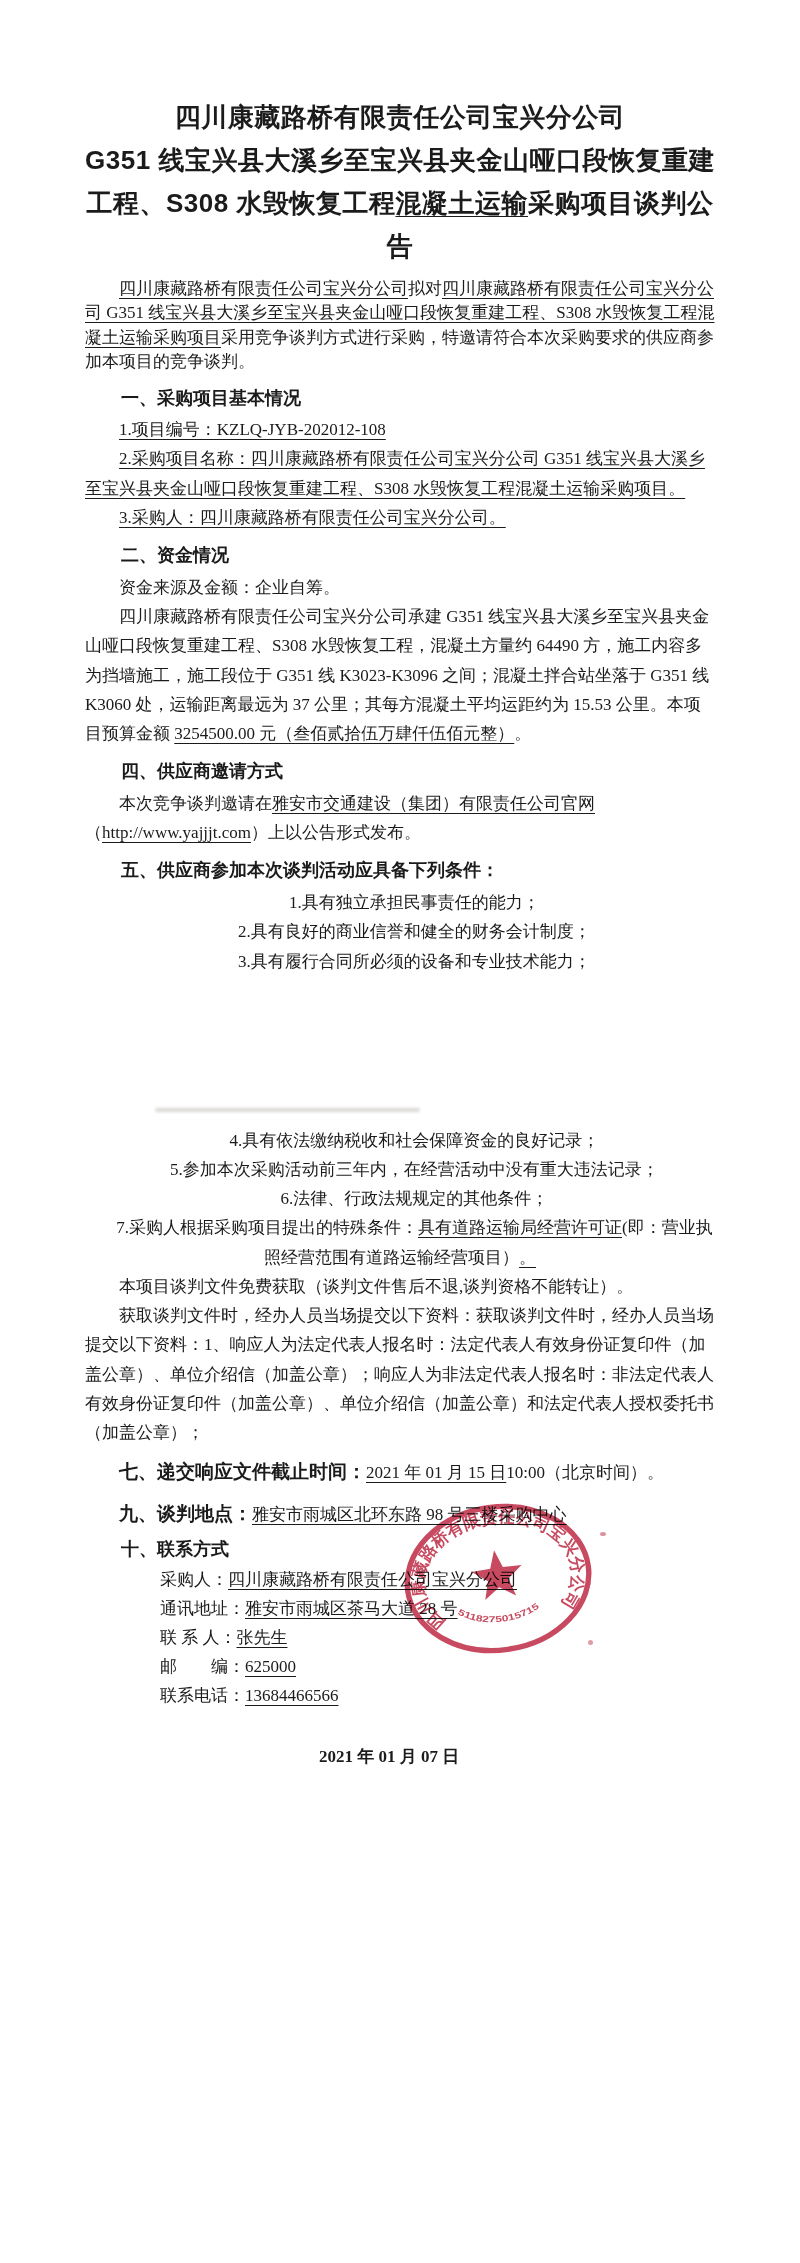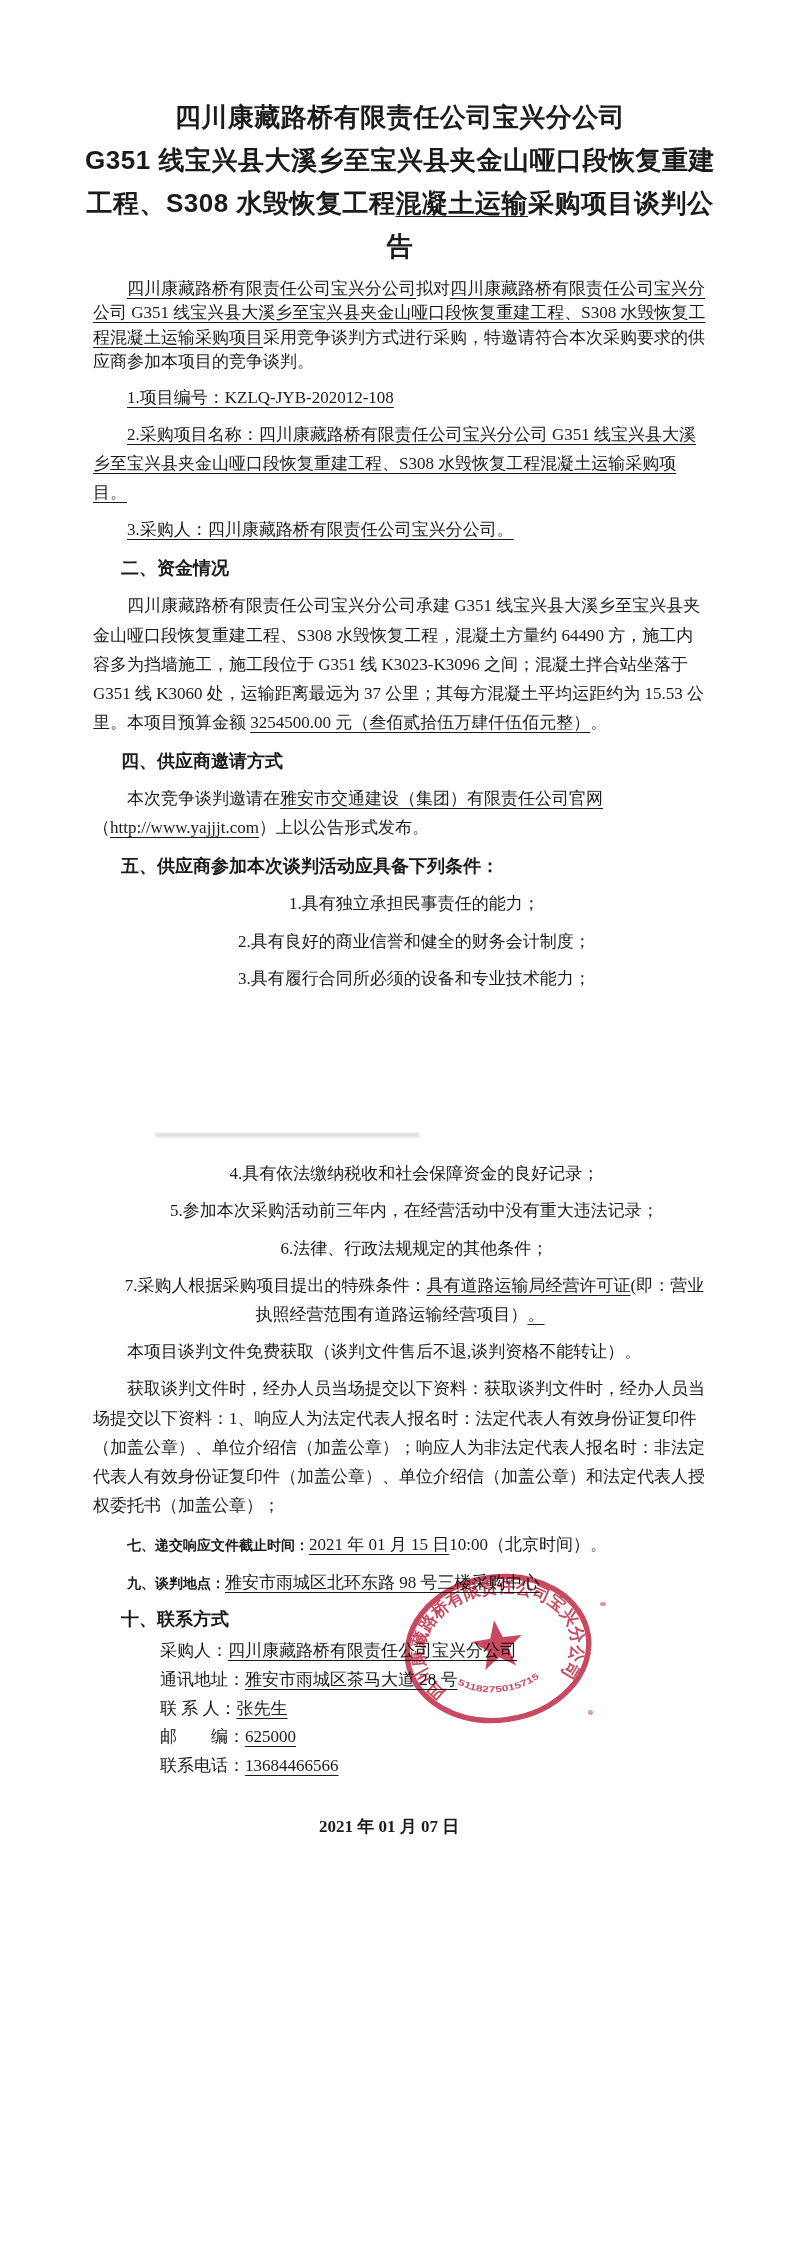--- a/index.html
+++ b/index.html
@@ -6,27 +6,27 @@
   body{
     width:800px;min-height:2263px;position:relative;
     background:#ffffff;color:#1b1b1b;
     font-family:"Liberation Serif","DejaVu Serif",serif;
     overflow-x:hidden;
   }
   .doc{padding:96px 85px 0 85px;}
   .u{text-decoration:underline;text-underline-offset:4px;text-decoration-thickness:1.4px;}
   .title-block{text-align:center;font-family:"Liberation Sans","DejaVu Sans",sans-serif;
     font-weight:700;font-size:26px;line-height:1.66;letter-spacing:.5px;}
-  .p{font-size:17px;line-height:1.72;margin:8px;}
+  .p{font-size:17px;line-height:1.72;margin:0;}
   .tight{line-height:1.44;}
   .indent{text-indent:2em;}
   .h{font-family:"Liberation Sans","DejaVu Sans",sans-serif;font-weight:700;
      font-size:18px;line-height:1.65;margin:9px 0 2px 0;text-indent:2em;}
   .h-inline{display:inline;font-family:"Liberation Serif","DejaVu Serif",serif;
-     font-weight:700;font-size:14px;}
+     font-weight:700;font-size:19px;}
   .cond{text-indent:1.7em;text-align:center;}
   .note{text-indent:0;}
   .contact-row{font-size:17px;line-height:1.7;margin-left:75px;}
   .page-gap{height:150px;position:relative;}
   .smudge{position:absolute;left:70px;bottom:14px;width:265px;height:4px;
     background:#dcd9d4;border-radius:3px;filter:blur(1.6px);}
   .tail{position:relative;}
   .seal{position:absolute;left:315px;top:2px;width:196px;height:157px;
     transform:rotate(-8deg);mix-blend-mode:multiply;opacity:.92;pointer-events:none;}
   .seal text{font-family:"Liberation Sans","DejaVu Sans",sans-serif;}
@@ -40,25 +40,27 @@
 
 <div class="doc">
 
   <div class="title-block">
     <div>四川康藏路桥有限责任公司宝兴分公司</div>
     <div><span>G351 线宝兴县大溪乡至宝兴县夹金山哑口段恢复重建工程、S308 水毁恢复工程</span><span class="u">混凝土运输</span><span>采购项目谈判公告</span></div>
   </div>
 
   <p class="p tight indent" style="margin-top:8px"><span class="u">四川康藏路桥有限责任公司宝兴分公司</span><span>拟对</span><span class="u">四川康藏路桥有限责任公司宝兴分公司 G351 线宝兴县大溪乡至宝兴县夹金山哑口段恢复重建工程、S308 水毁恢复工程混凝土运输采购项目</span><span>采用竞争谈判方式进行采购，特邀请符合本次采购要求的供应商参加本项目的竞争谈判。</span></p>
 
+  <div class="h">一、采购项目基本情况</div>
   <p class="p indent u">1.项目编号：KZLQ-JYB-202012-108</p>
   <p class="p indent u">2.采购项目名称：四川康藏路桥有限责任公司宝兴分公司 G351 线宝兴县大溪乡至宝兴县夹金山哑口段恢复重建工程、S308 水毁恢复工程混凝土运输采购项目。</p>
   <p class="p indent u">3.采购人：四川康藏路桥有限责任公司宝兴分公司。</p>
 
   <div class="h">二、资金情况</div>
+  <p class="p indent">资金来源及金额：企业自筹。</p>
 
   <p class="p indent"><span>四川康藏路桥有限责任公司宝兴分公司承建 G351 线宝兴县大溪乡至宝兴县夹金山哑口段恢复重建工程、S308 水毁恢复工程，混凝土方量约 64490 方，施工内容多为挡墙施工，施工段位于 G351 线 K3023-K3096 之间；混凝土拌合站坐落于 G351 线 K3060 处，运输距离最远为 37 公里；其每方混凝土平均运距约为 15.53 公里。本项目预算金额 </span><span class="u">3254500.00 元（叁佰贰拾伍万肆仟伍佰元整）</span><span>。</span></p>
 
   <div class="h">四、供应商邀请方式</div>
   <p class="p indent"><span>本次竞争谈判邀请在</span><span class="u">雅安市交通建设（集团）有限责任公司官网</span><span>（</span><span class="u">http://www.yajjjt.com</span><span>）上以公告形式发布。</span></p>
 
   <div class="h">五、供应商参加本次谈判活动应具备下列条件：</div>
   <p class="p cond">1.具有独立承担民事责任的能力；</p>
   <p class="p cond">2.具有良好的商业信誉和健全的财务会计制度；</p>
   <p class="p cond">3.具有履行合同所必须的设备和专业技术能力；</p>

